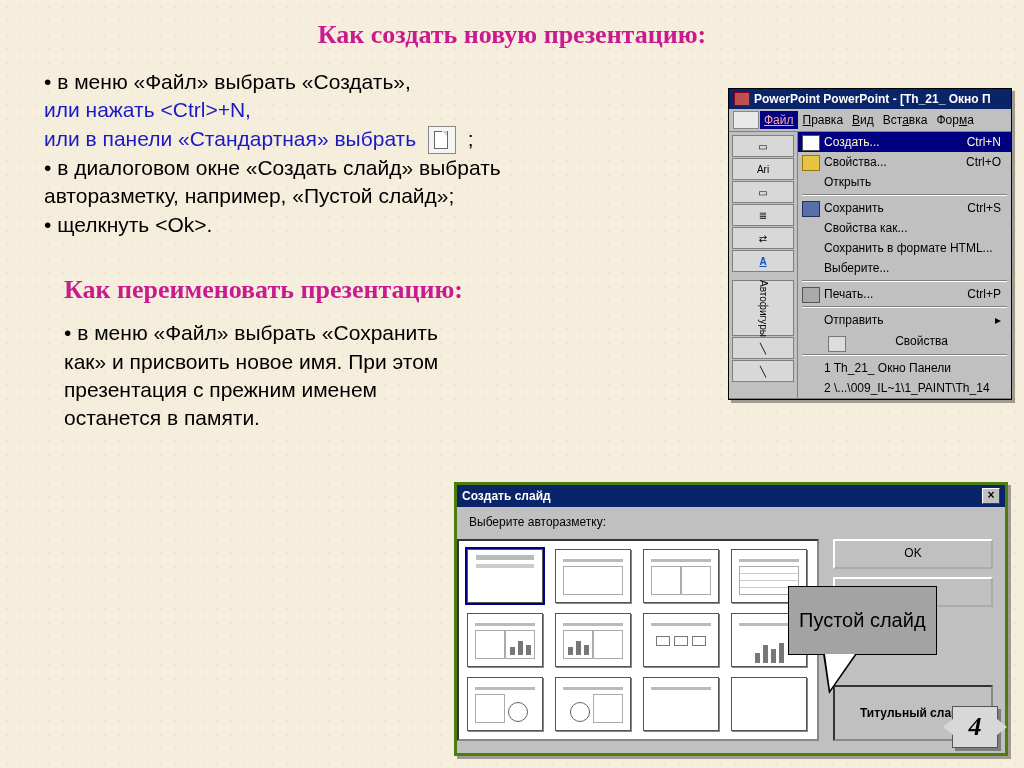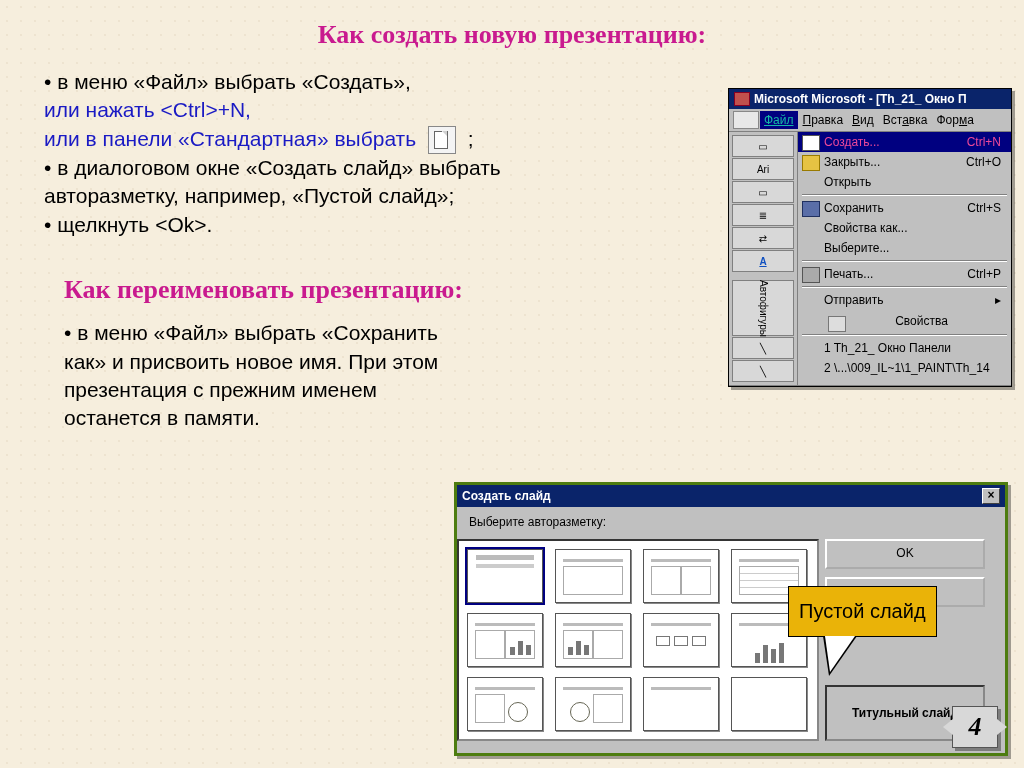--- a/index.html
+++ b/index.html
@@ -55,49 +55,49 @@
   }
   .tbar{
     background:linear-gradient(#0a246a,#0a246a);color:#fff;
     padding:3px 5px;font-weight:bold;display:flex;align-items:center;gap:4px;
     font-size:12px;
   }
   .tbar .icon{width:14px;height:12px;background:#c0504d;border:1px solid #802;}
   .mbar{background:#c0c0c0;padding:2px 4px;display:flex;gap:1px;border-bottom:1px solid #808080;}
   .mbar span{padding:2px 4px;}
   .mbar span u{text-decoration:underline;}
-  .mbar .open{background:#000080;color:#14b8a6;}
+  .mbar .open{background:#000080;color:#fca5a5;}
   .row2{display:flex;border-bottom:1px solid #808080;}
   .toolc{width:62px;display:flex;flex-direction:column;gap:1px;padding:3px;border-right:1px solid #808080;}
   .tbtn{height:20px;border:1px solid #808080;background:#d8d8d8;display:flex;align-items:center;justify-content:center;font-size:10px;}
   .menu{
     flex:1;background:#c0c0c0;color:#000;padding:0;
   }
   .mi{display:flex;justify-content:space-between;padding:3px 10px 3px 26px;align-items:center;position:relative;}
-  .mi.hl{background:#000080;color:#ec4899;}
+  .mi.hl{background:#000080;color:#fef9c3;}
   .mi .ico{position:absolute;left:4px;top:3px;width:16px;height:14px;}
   .mi .ico.new{border:1px solid #555;background:#fff;}
   .mi .ico.open{background:#e6c343;border:1px solid #997a00;}
   .mi .ico.save{background:#5a6ea8;border:1px solid #203060;}
   .mi .ico.print{background:#aaa;border:1px solid #555;}
   .mi .ico.props{background:#ddd;border:1px solid #777;position:relative;}
   .mi .arr::after{content:"▸";margin-left:6px;}
   .msep{height:1px;background:#808080;margin:2px 4px;border-bottom:1px solid #fff;}
 
   
   .dlg{
     position:absolute;left:454px;top:482px;width:548px;
     border:3px solid #4d7c0f;background:#c0c0c0;font-size:12px;
     box-shadow:3px 3px 0 rgba(0,0,0,.35);
   }
   .dlg .tbar{font-size:12px;}
   .dlg .tbar .close{margin-left:auto;background:#c0c0c0;color:#000;
     border:1px solid #fff;border-right-color:#404040;border-bottom-color:#404040;
     width:16px;height:14px;text-align:center;line-height:12px;font-weight:bold;}
-  .dlgbody{padding:10px 0 12px;display:flex;gap:6px;}
+  .dlgbody{padding:10px 0 12px;display:flex;gap:14px;}
   .layouts{
     border:2px inset #888;background:#fff;padding:8px;
     display:grid;grid-template-columns:repeat(4,1fr);gap:10px;width:342px;
   }
   .lyt{
     width:74px;height:52px;border:1px solid #555;background:#fff;position:relative;
     box-shadow:1px 1px 0 #888;
   }
   .lyt.sel{outline:2px solid #000080;box-shadow:0 0 0 2px #000080;}
   .lyt .t{position:absolute;top:5px;left:8px;right:8px;height:5px;background:#bbb;}
@@ -117,22 +117,22 @@
   .wbtn{
     height:26px;border:2px outset #fff;background:#c0c0c0;text-align:center;
     line-height:24px;
   }
   .preview{
     margin-top:auto;border:2px inset #888;background:#c0c0c0;height:52px;
     display:flex;align-items:center;justify-content:center;font-weight:bold;
   }
 
   .callout{
-    position:absolute;left:788px;top:586px;background:#eab308;border:1px solid #000;
-    padding:13px 10px;font-size:20px;z-index:5;
+    position:absolute;left:788px;top:586px;background:#a3a3a3;border:1px solid #000;
+    padding:22px 10px;font-size:20px;z-index:5;
   }
   .callout .tail{
     position:absolute;left:34px;top:100%;width:0;height:0;
     border-left:6px solid transparent;border-right:28px solid transparent;
     border-top:40px solid #000;
   }
   .callout .tail::after{
     content:"";position:absolute;left:-4px;top:-40px;width:0;height:0;
     border-left:5px solid transparent;border-right:25px solid transparent;
     border-top:36px solid #fff;
@@ -169,21 +169,21 @@
 
 <h2 class="title2">Как переименовать презентацию:</h2>
 
 <div class="textblock2">
   <span class="bullet">в меню «Файл» выбрать «Сохранить как» и присвоить новое имя. При этом презентация с прежним именем останется в памяти.</span>
 </div>
 
 <div class="ppwin">
   <div class="tbar">
     <span class="icon"></span>
-    <span>Microsoft Microsoft - [Th_21_ Окно П</span>
+    <span>PowerPoint PowerPoint - [Th_21_ Окно П</span>
   </div>
   <div class="mbar">
     <span style="border:1px solid #888;background:#e8e8e8;width:16px;"></span>
     <span class="open"><u>Файл</u></span>
     <span><u>П</u>равка</span>
     <span><u>В</u>ид</span>
     <span>Вст<u>а</u>вка</span>
     <span>Фор<u>м</u>а</span>
   </div>
   <div class="row2">
@@ -200,35 +200,39 @@
       <div class="tbtn">╲</div>
     </div>
     <div class="menu" id="filemenu">
         <div class="mi hl">
           <span class="ico new"></span>
           <span>Создать...</span>
           <span>Ctrl+N</span>
         </div>
         <div class="mi">
           <span class="ico open"></span>
-          <span>Закрыть...</span>
+          <span>Свойства...</span>
           <span>Ctrl+O</span>
         </div>
         <div class="mi">
           <span>Открыть</span>
           <span></span>
         </div>
         <div class="msep"></div>
         <div class="mi">
           <span class="ico save"></span>
           <span>Сохранить</span>
           <span>Ctrl+S</span>
         </div>
         <div class="mi">
           <span>Свойства как...</span>
+          <span></span>
+        </div>
+        <div class="mi">
+          <span>Сохранить в формате HTML...</span>
           <span></span>
         </div>
         <div class="mi">
           <span>Выберите...</span>
           <span></span>
         </div>
         <div class="msep"></div>
         <div class="mi">
           <span class="ico print"></span>
           <span>Печать...</span>

